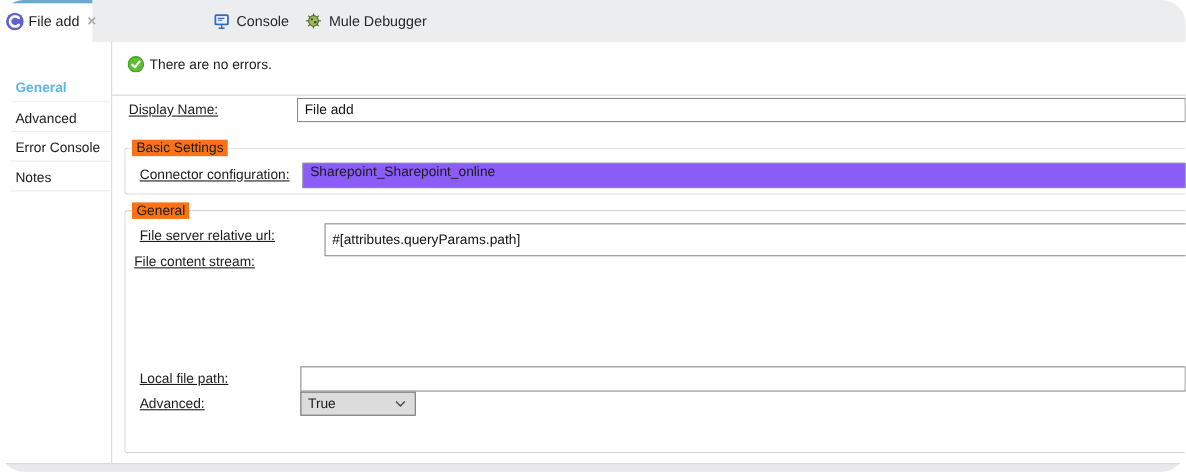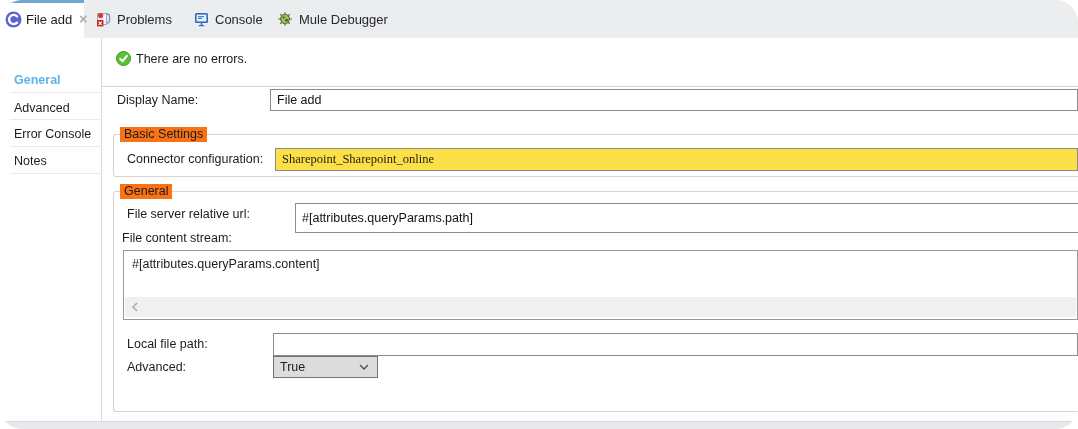--- a/index.html
+++ b/index.html
@@ -20,28 +20,28 @@
   
   .nav-item{position:absolute;left:14px;line-height:16px;white-space:nowrap;cursor:pointer;}
   .nav-item.selected{color:#5fb4e8;font-weight:bold;}
   .nav-sep{position:absolute;left:10px;width:91px;height:1px;background:#ebebeb;}
   .sidebar-line{position:absolute;left:101px;top:38px;width:1px;height:383px;background:#d8dbdf;}
   
   .status-icon{position:absolute;left:116px;top:51px;}
   .status-text{position:absolute;left:136px;top:52px;line-height:15px;}
   .divider{position:absolute;left:102px;top:86px;width:976px;height:1px;background:#d4d4d4;}
   
-  .lbl{position:absolute;white-space:nowrap;line-height:15px;}
+  .lbl{position:absolute;white-space:nowrap;line-height:15px;text-decoration:underline;}
   .txt{position:absolute;box-sizing:border-box;border:1px solid #8c8c8c;background:#fff;
     font-family:"Liberation Sans",sans-serif;font-size:12.5px;color:#111;padding:0 6px;outline:none;}
   .group{position:absolute;border:1px solid #d4d4d4;border-right:none;
     border-radius:3px 0 0 3px;box-sizing:border-box;}
   .legend{position:absolute;top:-8px;left:6px;background:#f97316;padding:0 4px;line-height:15px;white-space:nowrap;}
-  .field-gray{position:absolute;box-sizing:border-box;background:#fde047;border:1px solid #8c8c8c;
-    display:flex;align-items:center;padding:0 6px;cursor:default;white-space:nowrap;font-family:Liberation Serif, serif;}
+  .field-gray{position:absolute;box-sizing:border-box;background:#8b5cf6;border:1px solid #8c8c8c;
+    display:flex;align-items:flex-start;padding:0 6px;cursor:default;white-space:nowrap;}
   .stream{position:absolute;left:123px;top:250px;width:955px;height:70px;
     border:1px solid #999;box-sizing:border-box;background:#fff;}
   .stream-text{position:absolute;left:8px;top:6px;white-space:nowrap;}
   .stream-scroll{position:absolute;left:1px;right:1px;bottom:2px;height:20px;background:#f0f0f0;
     display:flex;align-items:center;padding-left:6px;box-sizing:border-box;}
   .combo{position:absolute;left:273px;top:356px;width:105px;height:22px;background:#dcdcdc;
     border:1px solid #747474;box-sizing:border-box;display:flex;align-items:center;
     justify-content:space-between;padding:0 8px 0 6px;cursor:pointer;}
   .bottom-bar{position:absolute;left:0;top:421px;width:1078px;height:8px;
     background:#e9e9ed;border-top:1px solid #d9d9dc;box-sizing:border-box;}
@@ -57,32 +57,20 @@
         <svg width="17" height="17" viewBox="0 0 17 17">
           <circle cx="8.5" cy="8.5" r="8" fill="#5f63cf"></circle>
           <path d="M12 5.3 A4.6 4.6 0 1 0 12 11.7" stroke="#fff" stroke-width="2.4" fill="none" stroke-linecap="round"></path>
         </svg>
       </span>
       <span class="tab-label" style="margin-left:4px">File add</span>
       <span class="tab-close">×</span>
     </div>
     <div class="tab-accent"></div>
 
-    <div class="tab" style="left:88px">
-      <span class="icon">
-        <svg width="15" height="16" viewBox="0 0 15 16">
-          <rect x="1.5" y="2.5" width="9" height="11" fill="#f4f6f8" stroke="#9aa7b8"></rect>
-          <path d="M11 3 q2.6 0 2.6 3.5 v2 q0 3.5 -2.6 3.5" stroke="#7a8fc0" stroke-width="1.3" fill="none"></path>
-          <circle cx="4.6" cy="4.6" r="2.6" fill="#e0372c"></circle>
-          <rect x="1" y="9" width="6.4" height="6.4" fill="#c2271d"></rect>
-          <path d="M2.6 10.6 L5.8 13.8 M5.8 10.6 L2.6 13.8" stroke="#fff" stroke-width="1.2"></path>
-        </svg>
-      </span>
-      <span class="tab-label">Problems</span>
-    </div>
 
     <div class="tab" style="left:186px">
       <span class="icon">
         <svg width="15" height="15" viewBox="0 0 15 15">
           <rect x="1" y="1" width="13" height="10" rx="1.5" fill="#2f6bbf"></rect>
           <rect x="2.6" y="2.6" width="9.8" height="6.8" fill="#eaf2fc"></rect>
           <path d="M4 4.7 h6 M4 6.4 h4" stroke="#2f6bbf" stroke-width="1"></path>
           <path d="M7.5 11 v2 M4.8 13.6 h5.4" stroke="#2f6bbf" stroke-width="1.4"></path>
         </svg>
       </span>
@@ -135,30 +123,20 @@
   </div>
 
   <div class="group" style="left:113px;top:191px;width:965px;height:221px">
     <span class="legend">General</span>
   </div>
 
   <div class="lbl" style="left:127px;top:207px">File server relative url:</div>
   <input class="txt" style="left: 268px; top: 203px; width: 803px; height: 30px; margin-left: 27px;" value="#[attributes.queryParams.path]">
 
   <div class="lbl" style="left:122px;top:231px">File content stream:</div>
-  <div class="stream">
-    <div class="stream-text">#[attributes.queryParams.content]</div>
-    <div class="stream-scroll">
-      <span class="icon">
-        <svg width="8" height="10" viewBox="0 0 8 10">
-          <path d="M6 1 L2 5 L6 9" stroke="#ababab" stroke-width="1.6" fill="none"></path>
-        </svg>
-      </span>
-    </div>
-  </div>
 
   <div class="lbl" style="left:127px;top:337px">Local file path:</div>
   <input class="txt" style="left: 273px; top: 333px; width: 805px; height: 23px;" value="">
 
   <div class="lbl" style="left:127px;top:360px">Advanced:</div>
   <div class="combo">
     <span>True</span>
     <span class="icon">
       <svg width="10" height="6" viewBox="0 0 10 6">
         <path d="M1 1 L5 5 L9 1" stroke="#4a4a4a" stroke-width="1.3" fill="none"></path>

